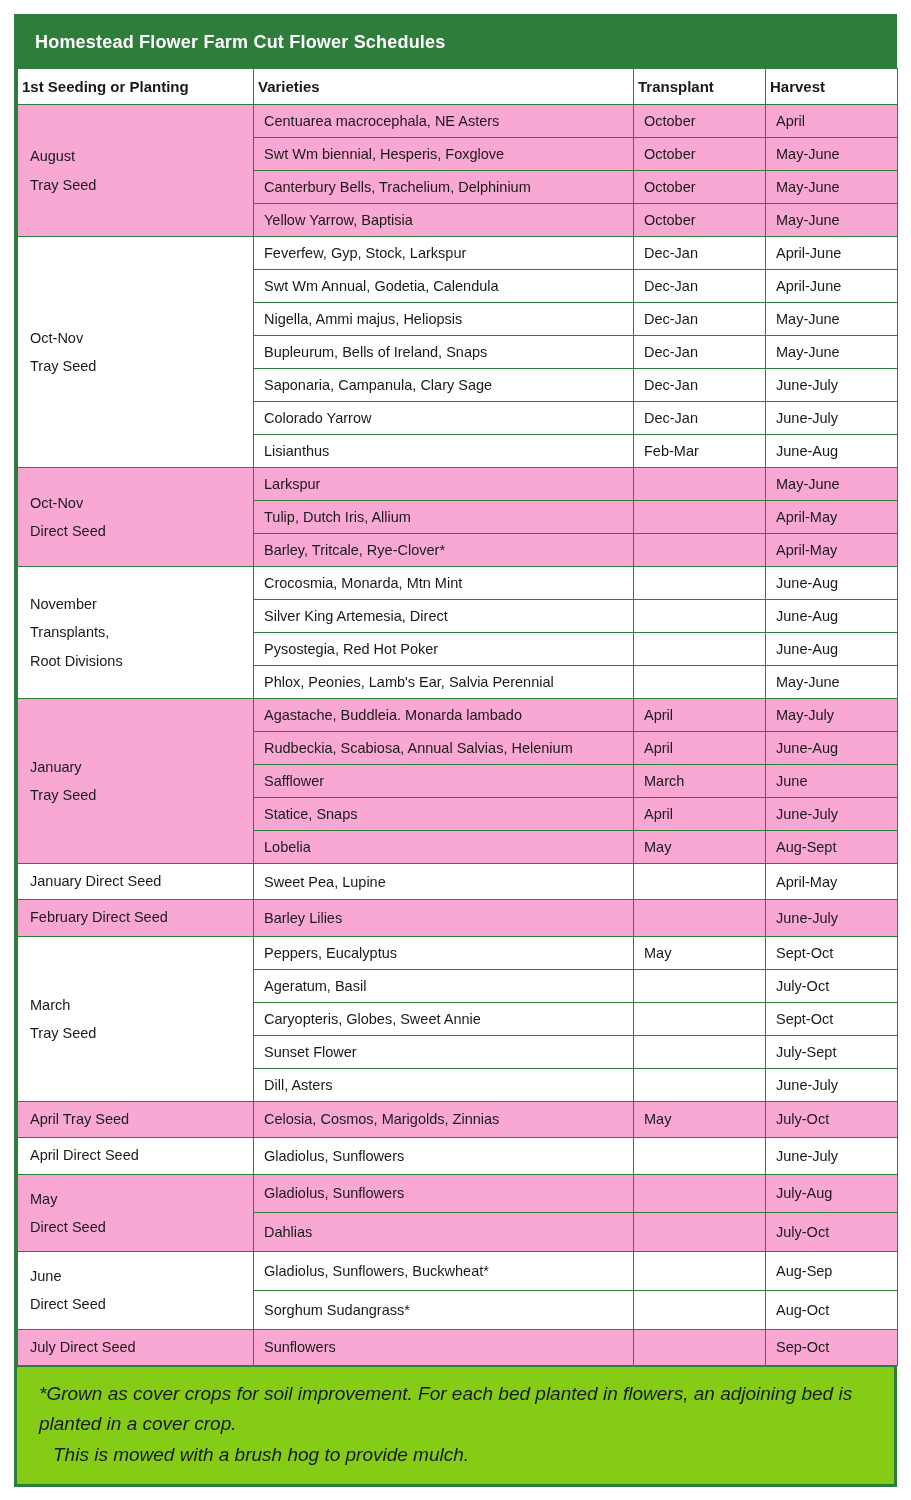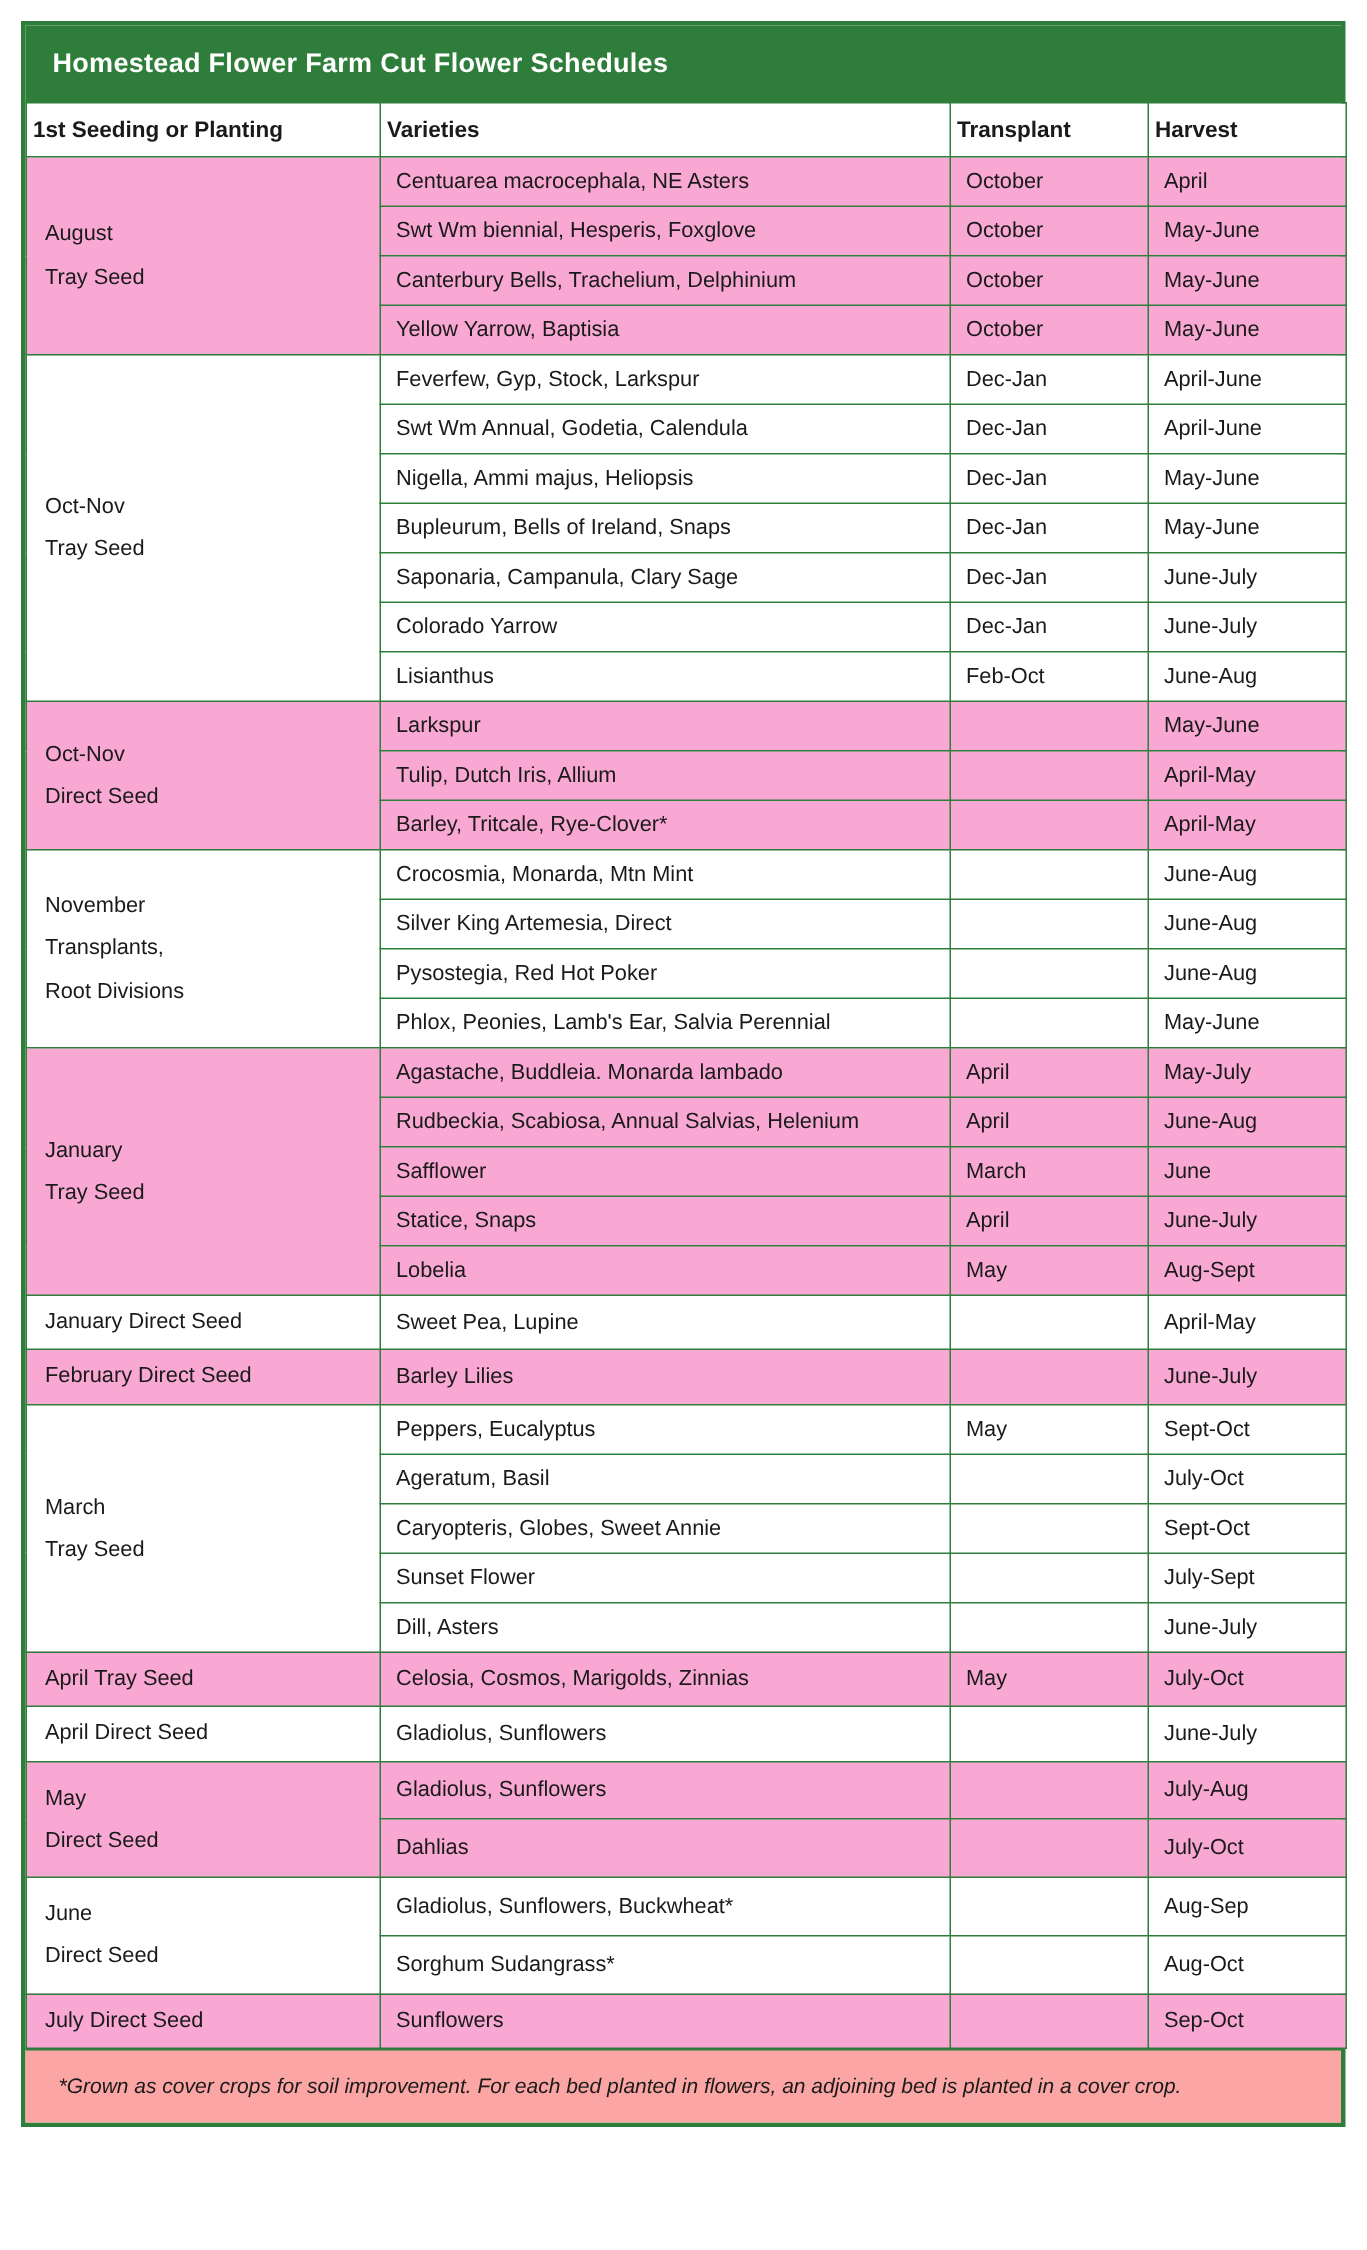--- a/index.html
+++ b/index.html
@@ -70,25 +70,25 @@
   }
   td.tp, td.hv {
     padding: 8px 0 8px 10px;
   }
   tr.alt td { background: #f9a8d4; }
   tr.plain td { background: #ffffff; }
 
   .footnote {
     border-top: 1px solid #2f7d3a;
     padding: 12px 18px 14px 22px;
-    font-size: 14px;
+    font-size: 19px;
     font-style: italic;
     color: #1a1a1a;
     line-height: 1.6;
-    background: #fca5a5;
+    background: #84cc16;
   }
   .footnote .l2 { padding-left: 14px; display: block; }
 </style>
 </head>
 <body>
 
 <div class="page">
   <div class="doc">
 
     <div class="title-bar">Homestead Flower Farm  Cut Flower Schedules</div>
@@ -162,21 +162,21 @@
             <td class="tp">Dec-Jan</td>
             <td class="hv">June-July</td>
           </tr>
           <tr class="plain">
             <td class="var">Colorado Yarrow</td>
             <td class="tp">Dec-Jan</td>
             <td class="hv">June-July</td>
           </tr>
           <tr class="plain">
             <td class="var">Lisianthus</td>
-            <td class="tp">Feb-Oct</td>
+            <td class="tp">Feb-Mar</td>
             <td class="hv">June-Aug</td>
           </tr>
           <tr class="alt">
             <td class="grp" rowspan="3">
               <div>Oct-Nov</div>
               <div>Direct Seed</div>
             </td>
             <td class="var">Larkspur</td>
             <td class="tp"></td>
             <td class="hv">May-June</td>
@@ -340,16 +340,17 @@
             </td>
             <td class="var">Sunflowers</td>
             <td class="tp"></td>
             <td class="hv">Sep-Oct</td>
           </tr>
         </tbody>
     </table>
 
     <div class="footnote">
       <span>*Grown as cover crops for soil improvement.  For each bed planted in flowers, an adjoining bed is planted in a cover crop.</span>
+      <span class="l2">This is mowed with a brush hog to provide mulch.</span>
     </div>
 
   </div>
 </div>
 
 </body></html>

